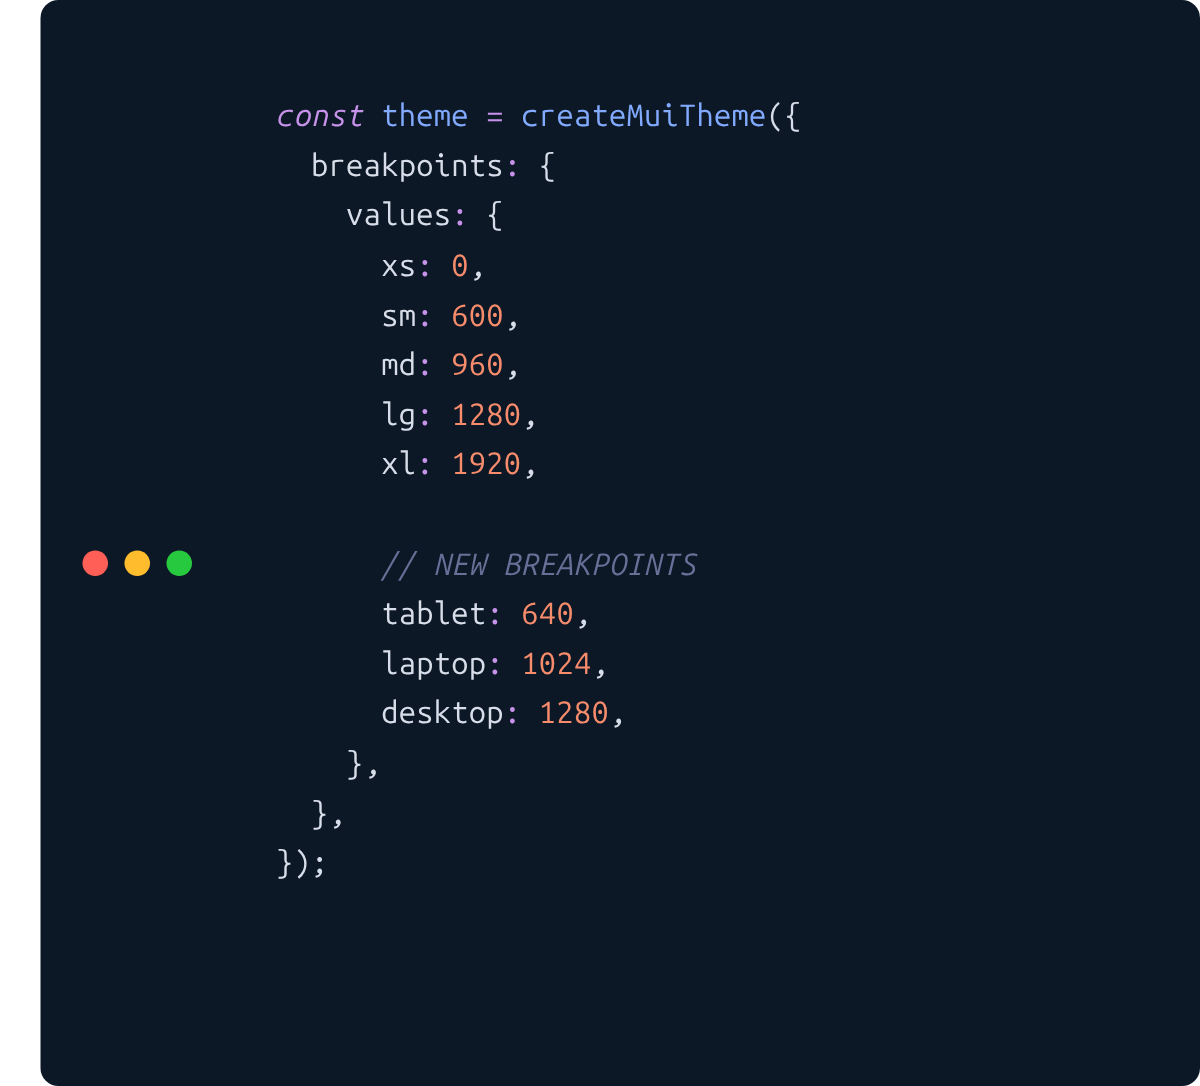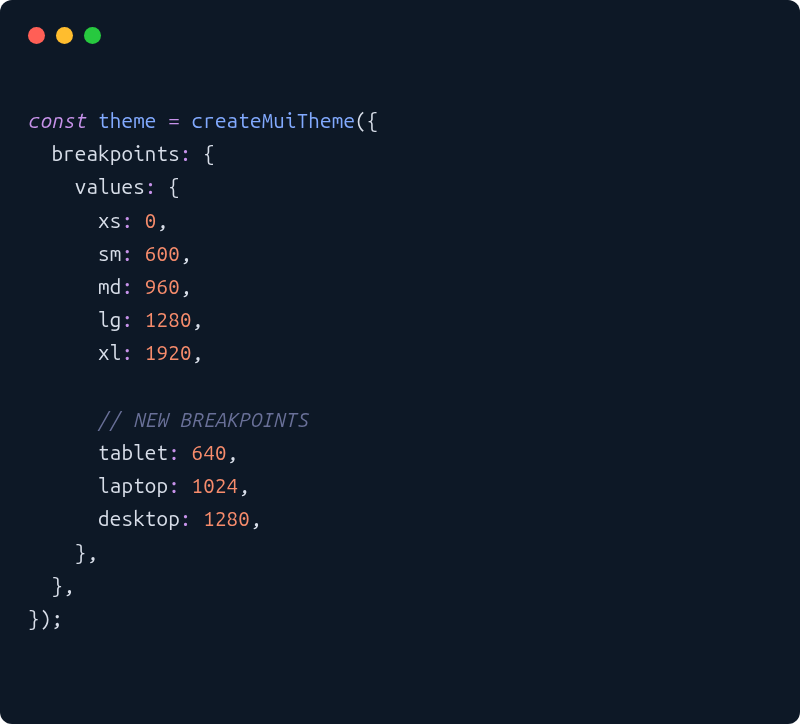--- a/index.html
+++ b/index.html
@@ -15,21 +15,22 @@
       align-items: stretch;
       justify-content: stretch;
     }
     .window {
       background: #0d1826;
       border-radius: 12px;
       width: 100%;
       height: 100%;
       overflow: hidden;
       display: flex;
-      flex-direction: column;
+      flex-direction: row;
+      margin-left: 27px;
     }
     .titlebar {
       display: flex;
       gap: 11px;
       padding: 27px 28px 0 28px;
       align-items: center;
     }
     .traffic-light {
       width: 17px;
       height: 17px;

